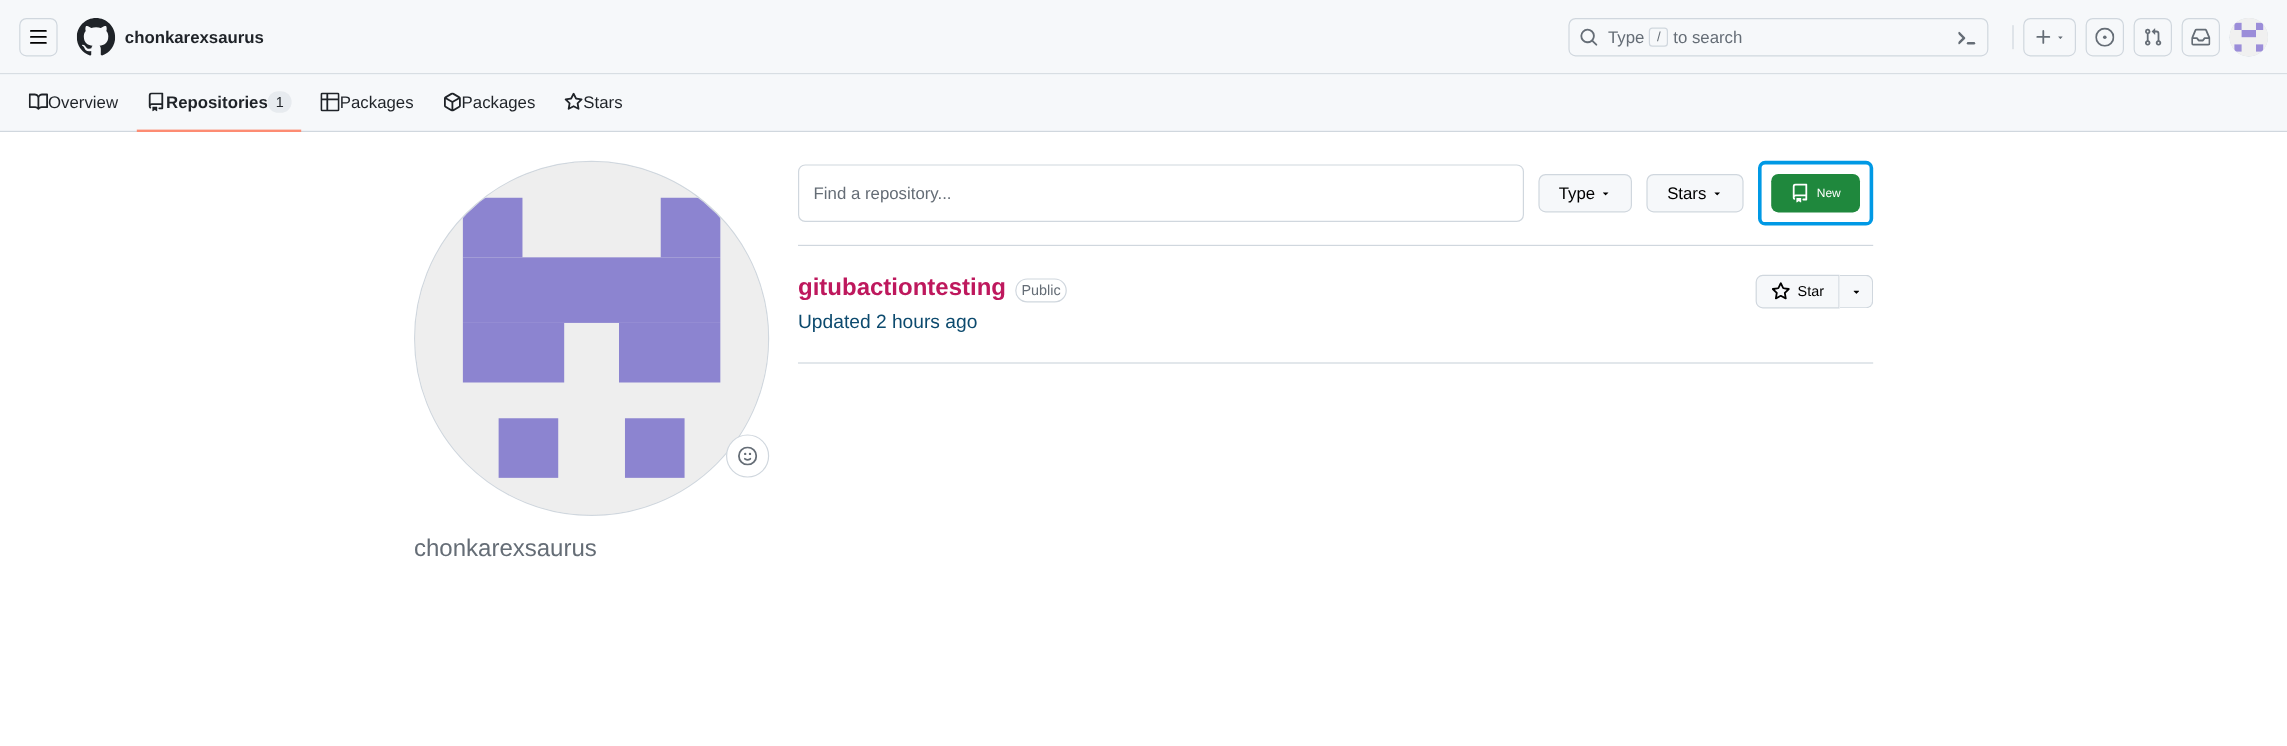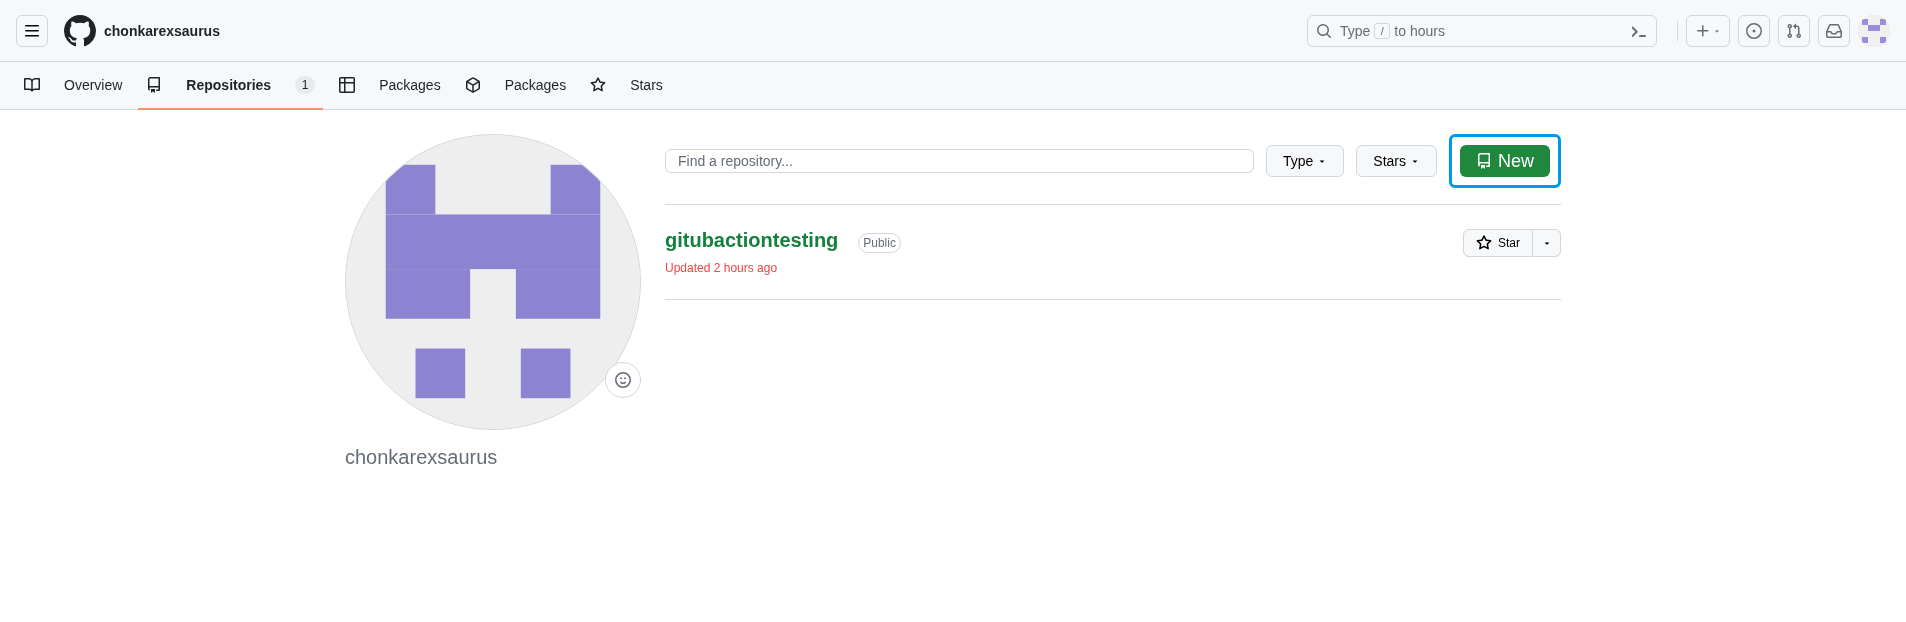--- a/index.html
+++ b/index.html
@@ -16,49 +16,49 @@
     .search-text { color: #656d76; flex: 1; display: flex; align-items: center; gap: 4px; }
     .kbd { display: inline-flex; align-items: center; justify-content: center; width: 16px; height: 16px; border: 1px solid #d0d7de; border-radius: 3px; font-size: 11px; color: #656d76; }
     .console-icon { color: #656d76; margin-left: auto; }
     .header-divider { width: 1px; height: 20px; background: #d0d7de; margin: 0 8px; }
     .header-icon-btn { width: 32px; height: 32px; border: 1px solid #d0d7de; border-radius: 6px; background: transparent; display: flex; align-items: center; justify-content: center; cursor: pointer; margin-left: 8px; color: #656d76; }
     .header-plus-btn { width: 44px; height: 32px; border: 1px solid #d0d7de; border-radius: 6px; background: transparent; display: flex; align-items: center; justify-content: center; cursor: pointer; gap: 2px; color: #656d76; }
     .avatar-small { width: 32px; height: 32px; border-radius: 50%; margin-left: 8px; background: #d0d7de; cursor: pointer; overflow: hidden; }
 
     
     .tab-nav { display: flex; align-items: center; padding: 0 16px; border-bottom: 1px solid #d0d7de; background: #f6f8fa; height: 48px; gap: 8px; }
-    .tab-item { display: flex; align-items: center; padding: 0 8px; height: 48px; gap: 24px; cursor: pointer; color: #1f2328; font-size: 14px; border-bottom: 2px solid transparent; }
+    .tab-item { display: flex; align-items: center; padding: 0 8px; height: 48px; gap: 0; cursor: pointer; color: #1f2328; font-size: 14px; border-bottom: 2px solid transparent; }
     .tab-item.active { border-bottom: 2px solid #fd8c73; font-weight: 600; justify-content: center; }
     .tab-item .count { background: #afb8c133; border-radius: 10px; padding: 0 6px; font-size: 12px; font-weight: 400; min-width: 20px; text-align: center; height: 18px; line-height: 18px; }
 
     
     .main { display: flex; max-width: 1280px; margin: 0 auto; padding: 24px 32px; gap: 24px; }
     .sidebar { width: 296px; flex-shrink: 0; }
     .content { flex: 1; }
 
     .avatar-large { width: 296px; height: 296px; border-radius: 50%; background: #eeeeee; border: 1px solid #d0d7de; position: relative; overflow: hidden; }
     .avatar-svg { width: 100%; height: 100%; }
     .status-btn { position: absolute; bottom: 32px; right: 0; width: 36px; height: 36px; border-radius: 50%; border: 1px solid #d0d7de; background: #ffffff; display: flex; align-items: center; justify-content: center; cursor: pointer; color: #656d76; font-size: 16px; }
     .sidebar-wrap { position: relative; }
     .username { font-size: 20px; color: #656d76; margin-top: 16px; }
 
     
     .toolbar { display: flex; gap: 12px; align-items: center; margin-bottom: 16px; }
-    .find-input { flex: 1; height: 24px; border: 1px solid #d0d7de; border-radius: 6px; padding: 0 12px; font-size: 14px; }
+    .find-input { flex: 1; height: 48px; border: 1px solid #d0d7de; border-radius: 6px; padding: 0 12px; font-size: 14px; }
     .find-input::placeholder { color: #656d76; }
     .dropdown-btn { height: 32px; padding: 0 16px; border: 1px solid #d0d7de; border-radius: 6px; background: #f6f8fa; cursor: pointer; display: flex; align-items: center; gap: 4px; font-size: 14px; }
     .new-btn-wrap { border: 3px solid #0099e5; border-radius: 6px; padding: 8px; }
-    .new-btn { height: 32px; padding: 0 16px; border: none; border-radius: 6px; background: #1f883d; color: #ffffff; cursor: pointer; display: flex; align-items: center; gap: 6px; font-size: 18px; font-weight: 500; }
+    .new-btn { height: 32px; padding: 0 16px; border: none; border-radius: 6px; background: #1f883d; color: #ffffff; cursor: pointer; display: flex; align-items: center; gap: 6px; font-size: 10px; font-weight: 500; }
 
     
     .repo-item { border-top: 1px solid #d0d7de; border-bottom: 1px solid #d0d7de; padding: 24px 0; display: flex; justify-content: space-between; align-items: flex-start; }
     .repo-left { }
-    .repo-name { font-size: 20px; font-weight: 600; color: #15803d; display: inline-block; margin-right: 16px; cursor: pointer; }
+    .repo-name { font-size: 20px; font-weight: 600; color: #be185d; display: inline-block; margin-right: 4px; cursor: pointer; }
     .repo-badge { display: inline-block; border: 1px solid #d0d7de; border-radius: 12px; padding: 0 4px; font-size: 12px; color: #656d76; line-height: 18px; vertical-align: middle; }
-    .repo-meta { color: #ef4444; font-size: 12px; margin-top: 8px; }
+    .repo-meta { color: #0c4a6e; font-size: 16px; margin-top: 8px; }
     .star-group { display: flex; align-items: flex-end; }
     .star-btn { height: 28px; padding: 0 12px; border: 1px solid #d0d7de; border-radius: 6px 0 0 6px; background: #f6f8fa; cursor: pointer; display: flex; align-items: center; gap: 6px; font-size: 12px; }
     .star-caret { width: 28px; height: 28px; border: 1px solid #d0d7de; border-left: none; border-radius: 0 6px 6px 0; background: #f6f8fa; cursor: pointer; display: flex; align-items: center; justify-content: center; }
 
     svg { display: block; }
     .octicon { fill: currentColor; }
   </style>
 </head>
 <body>
 
@@ -73,21 +73,21 @@
   </svg>
   <span class="header-title">chonkarexsaurus</span>
   <div class="header-spacer"></div>
   <div class="search-box">
     <svg class="octicon search-icon" width="16" height="16" viewBox="0 0 16 16">
       <path d="M10.68 11.74a6 6 0 0 1-7.922-8.982 6 6 0 0 1 8.982 7.922l3.04 3.04a.749.749 0 0 1-.326 1.275.749.749 0 0 1-.734-.215ZM11.5 7a4.499 4.499 0 1 0-8.997 0A4.499 4.499 0 0 0 11.5 7Z"></path>
     </svg>
     <span class="search-text">
       <span>Type</span>
       <span class="kbd">/</span>
-      <span>to hours</span>
+      <span>to search</span>
     </span>
     <svg class="octicon console-icon" width="16" height="16" viewBox="0 0 16 16">
       <path d="m6.7 8.7 3.6-3.6a1 1 0 0 0-1.4-1.4l-4.3 4.3a1 1 0 0 0 0 1.4l4.3 4.3a1 1 0 0 0 1.4-1.4Z" transform="scale(-1,1) translate(-10,0)"></path>
       <path d="M8 14h5a1 1 0 0 0 0-2H8a1 1 0 0 0 0 2Z"></path>
     </svg>
   </div>
   <div class="header-divider"></div>
   <button class="header-plus-btn">
     <svg class="octicon" width="16" height="16" viewBox="0 0 16 16">
       <path d="M7.75 2a.75.75 0 0 1 .75.75V7h4.25a.75.75 0 0 1 0 1.5H8.5v4.25a.75.75 0 0 1-1.5 0V8.5H2.75a.75.75 0 0 1 0-1.5H7V2.75A.75.75 0 0 1 7.75 2Z"></path>

